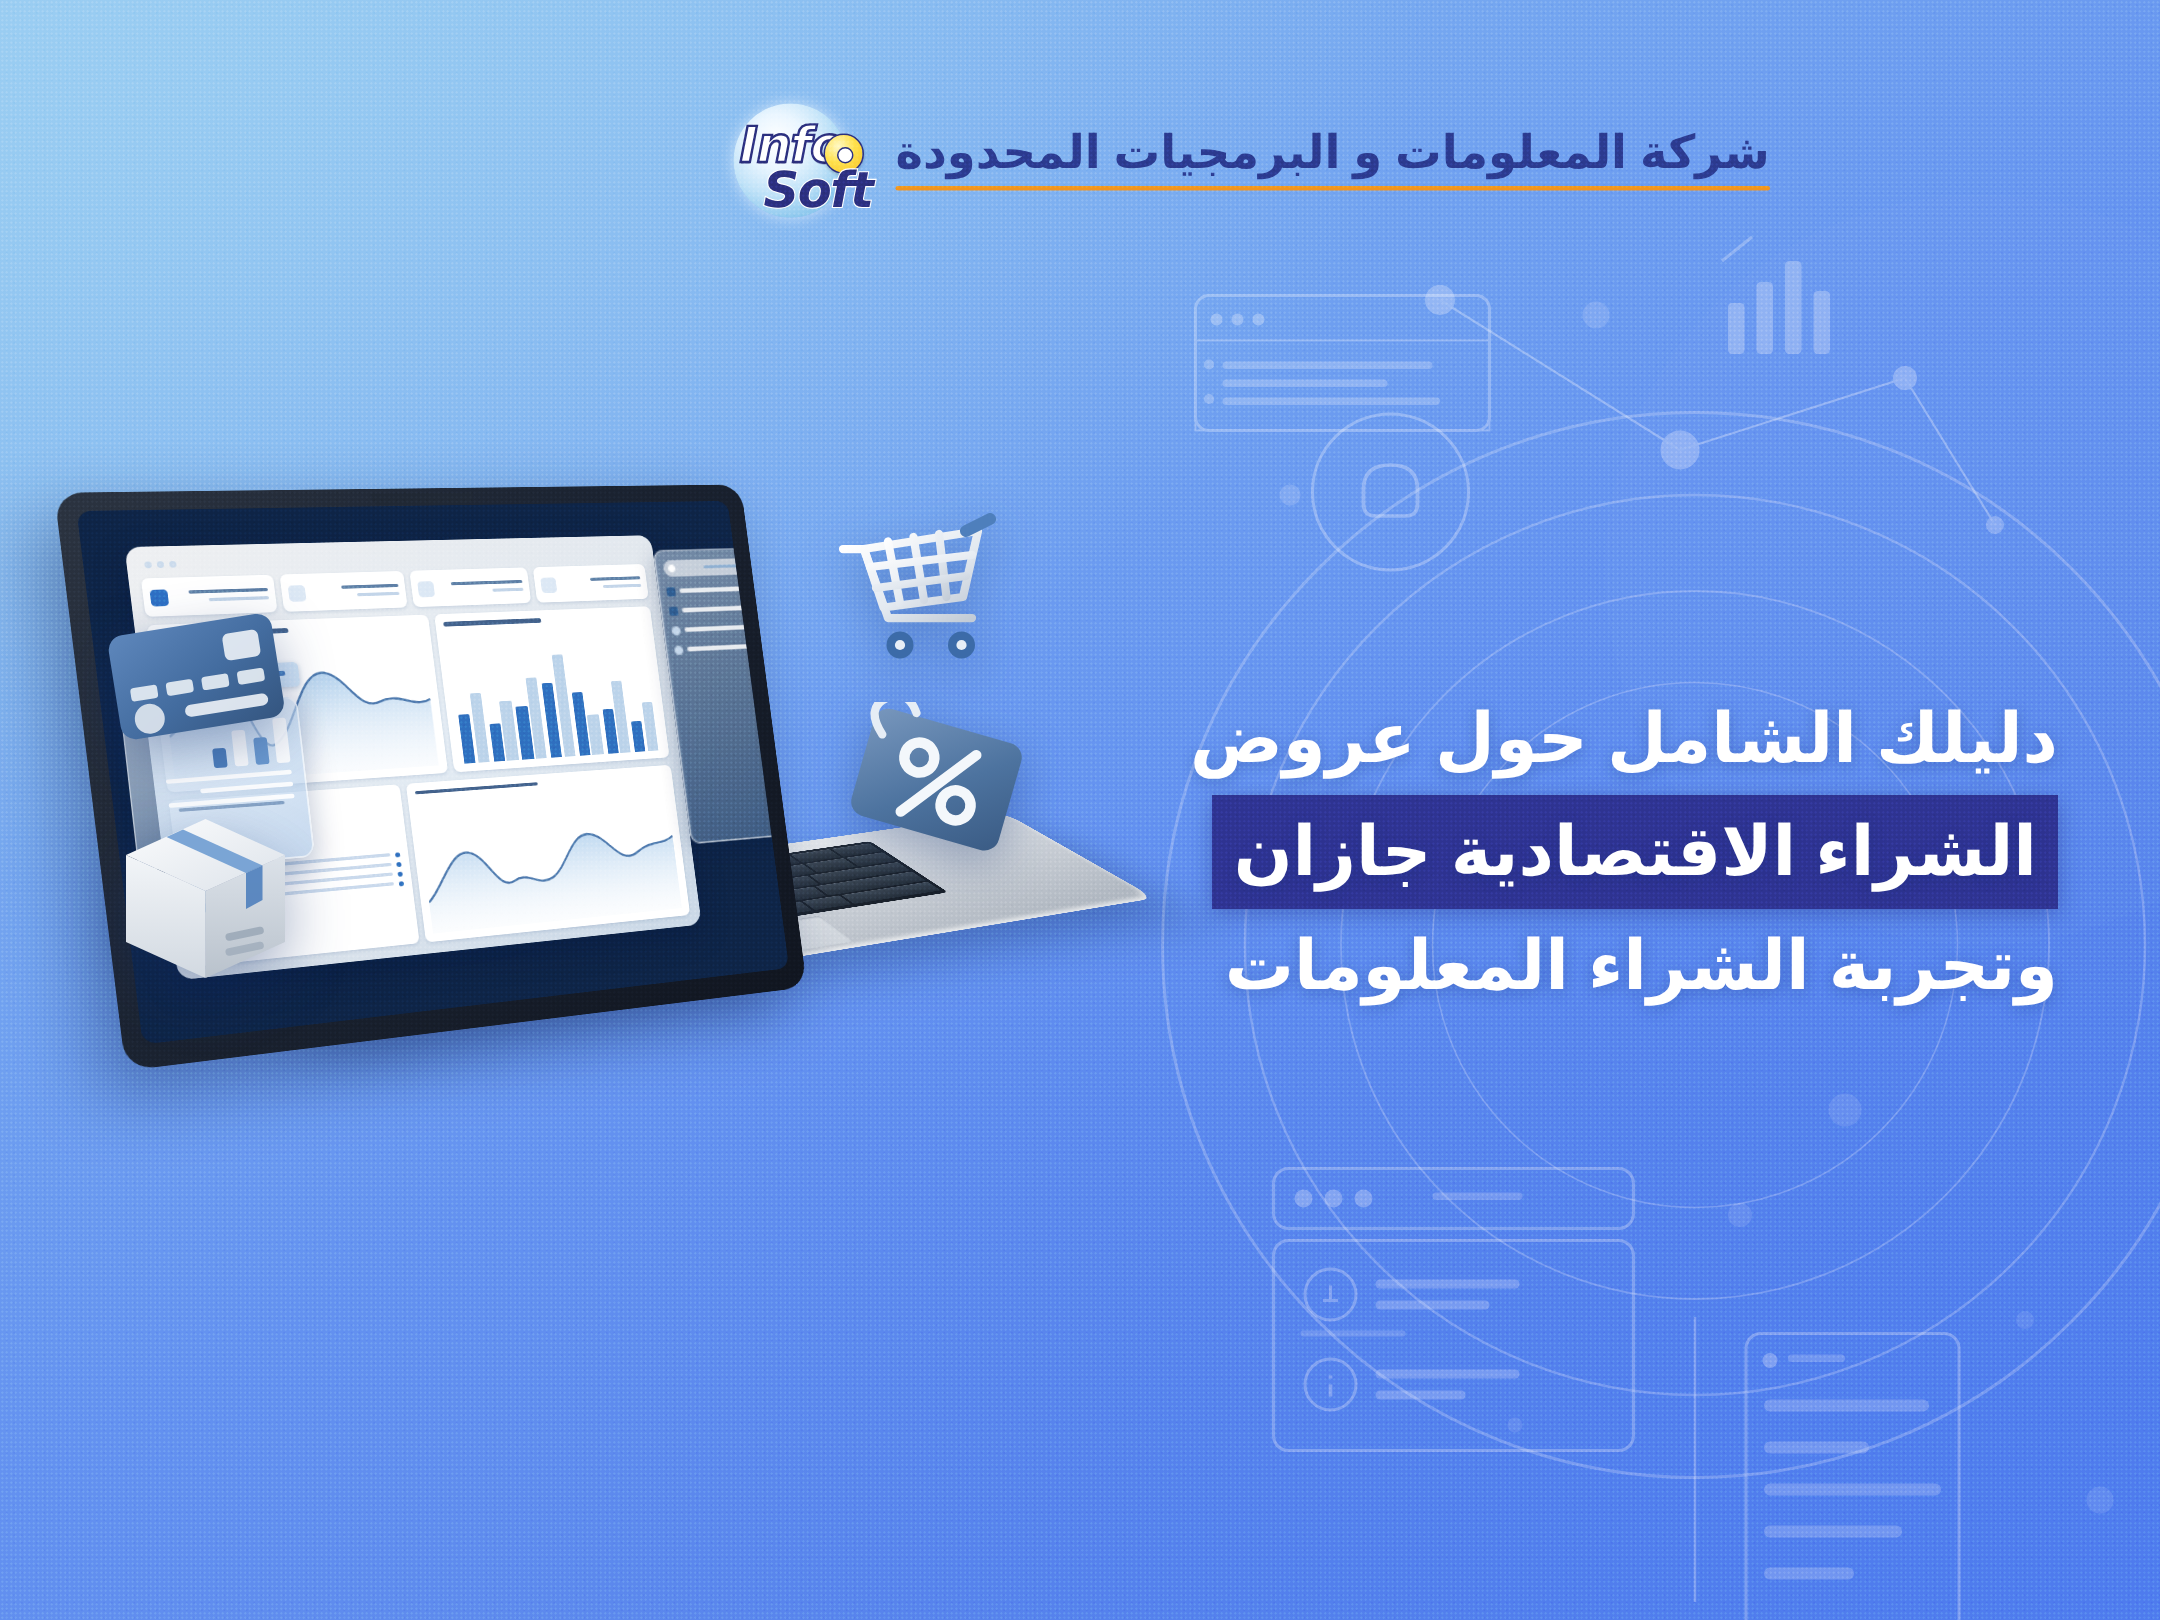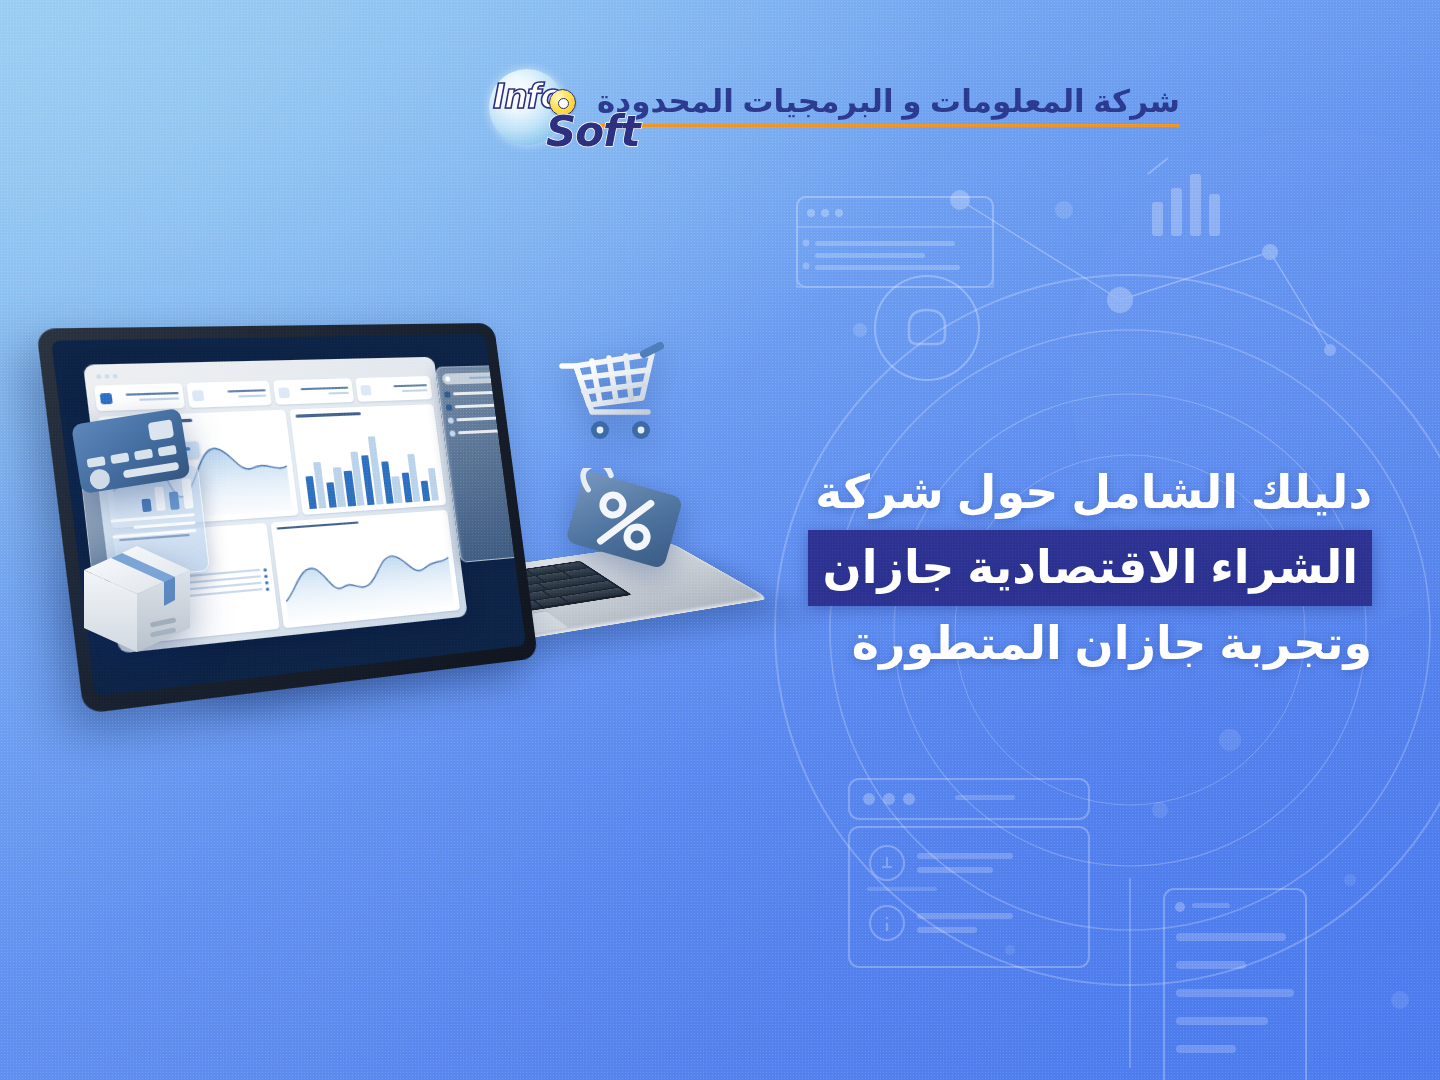--- a/index.html
+++ b/index.html
@@ -55,22 +55,22 @@
     border:1.5px solid #2B2F7E;
     box-shadow:0 1px 2px rgba(0,0,0,.2);
   }
   .logo-odisc::after{
     content:"";position:absolute;left:8px;top:8px;width:9px;height:9px;border-radius:50%;
     background:#ffffff;border:1px solid #2B2F7E;
   }
   .logo-soft{
     position:absolute;left:22px;top:40px;
     font-family:"DejaVu Sans",sans-serif;font-weight:bold;font-style:italic;
-    font-size:42px;letter-spacing:-1px;color:#2B2F7E;
-    -webkit-text-stroke:1.4px #ffffff;paint-order:stroke fill;margin-left:37px;
+    font-size:33px;letter-spacing:-1px;color:#2B2F7E;
+    -webkit-text-stroke:1.4px #ffffff;paint-order:stroke fill;
   }
   .logo-text{display:flex;flex-direction:column;justify-content:center;gap:1px;}
   .logo-ar{
     direction:rtl;font-size:31px;font-weight:bold;color:#2B3A8F;
     letter-spacing:0px;line-height:1.12;white-space:nowrap;
   }
   .logo-rule{height:3px;background:#F2941F;border-radius:2px;margin:3px 0 2px;}
   .logo-en{
     direction:ltr;font-size:25px;color:#2B3A8F;letter-spacing:-.2px;
     line-height:1.12;white-space:nowrap;
@@ -702,21 +702,21 @@
         <g stroke="#F3F7FB" fill="none">
           <circle cx="56" cy="40" r="10" stroke-width="7"></circle>
           <circle cx="88" cy="64" r="10" stroke-width="7"></circle>
           <line x1="92" y1="28" x2="54" y2="78" stroke-width="7" stroke-linecap="round"></line>
         </g>
       </g>
     </svg>
   </div>
 
   <div class="headline">
-    <div class="hl-line">دليلك الشامل حول شركة</div>
+    <div class="hl-line">دليلك الشامل حول عروض</div>
     <div class="hl-line highlight">
       <span>الشراء الاقتصادية جازان</span>
     </div>
-    <div class="hl-line">وتجربة جازان المتطورة</div>
+    <div class="hl-line">وتجربة الشراء المعلومات</div>
   </div>
 
   <div class="grain"></div>
 </div>
 
 </body></html>

